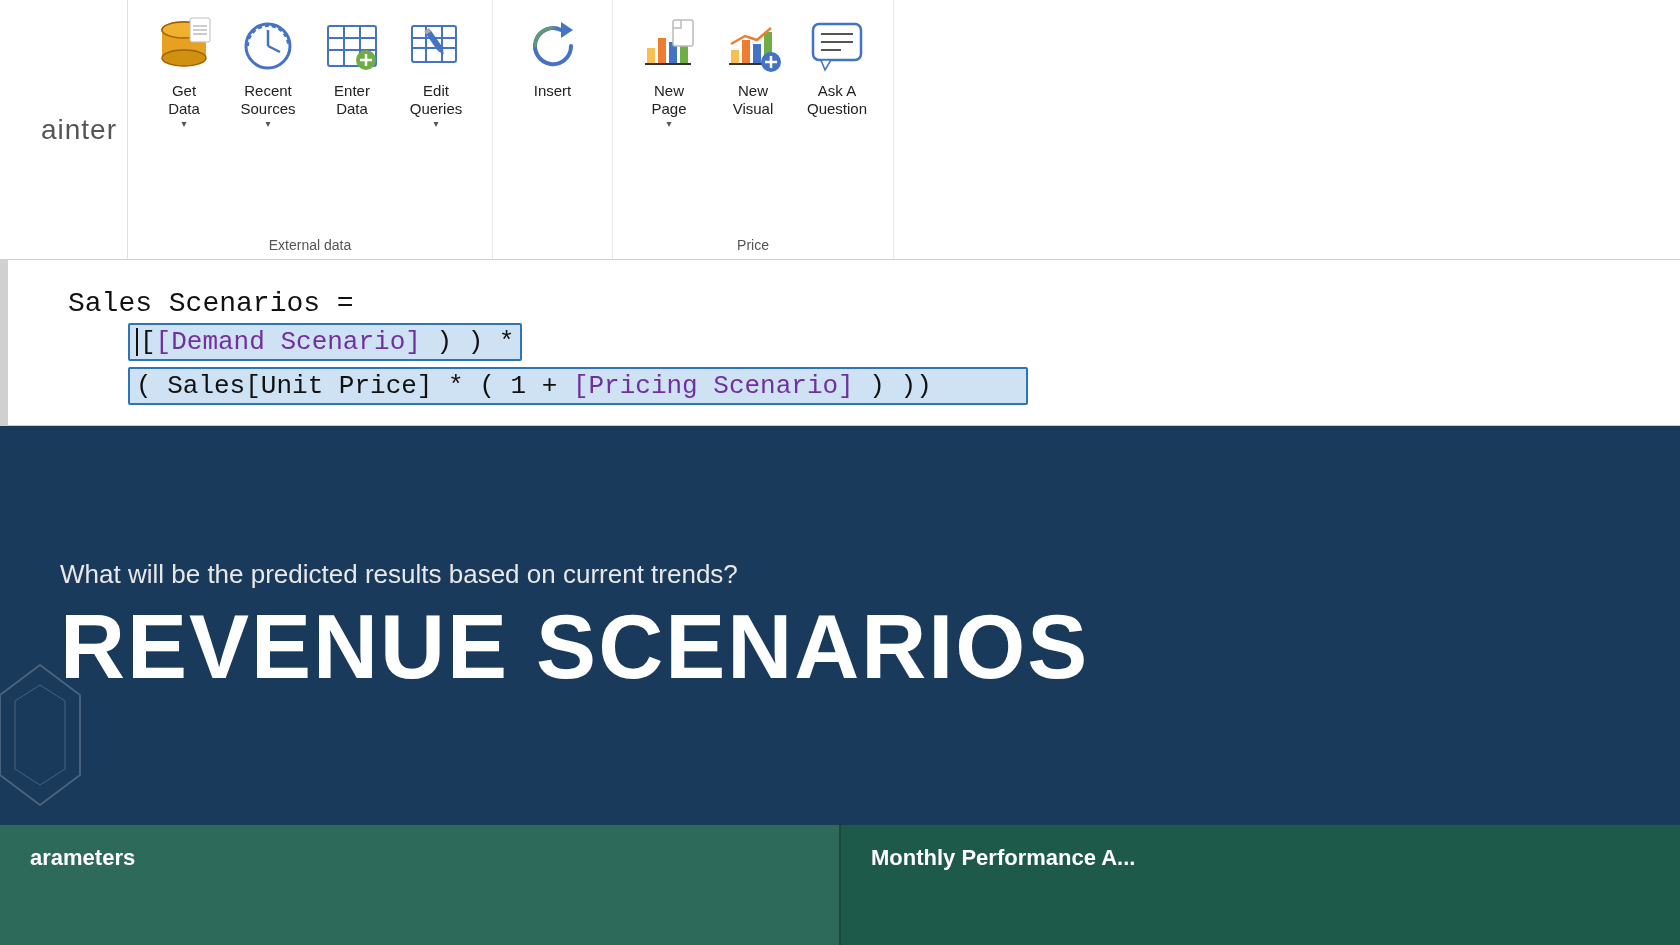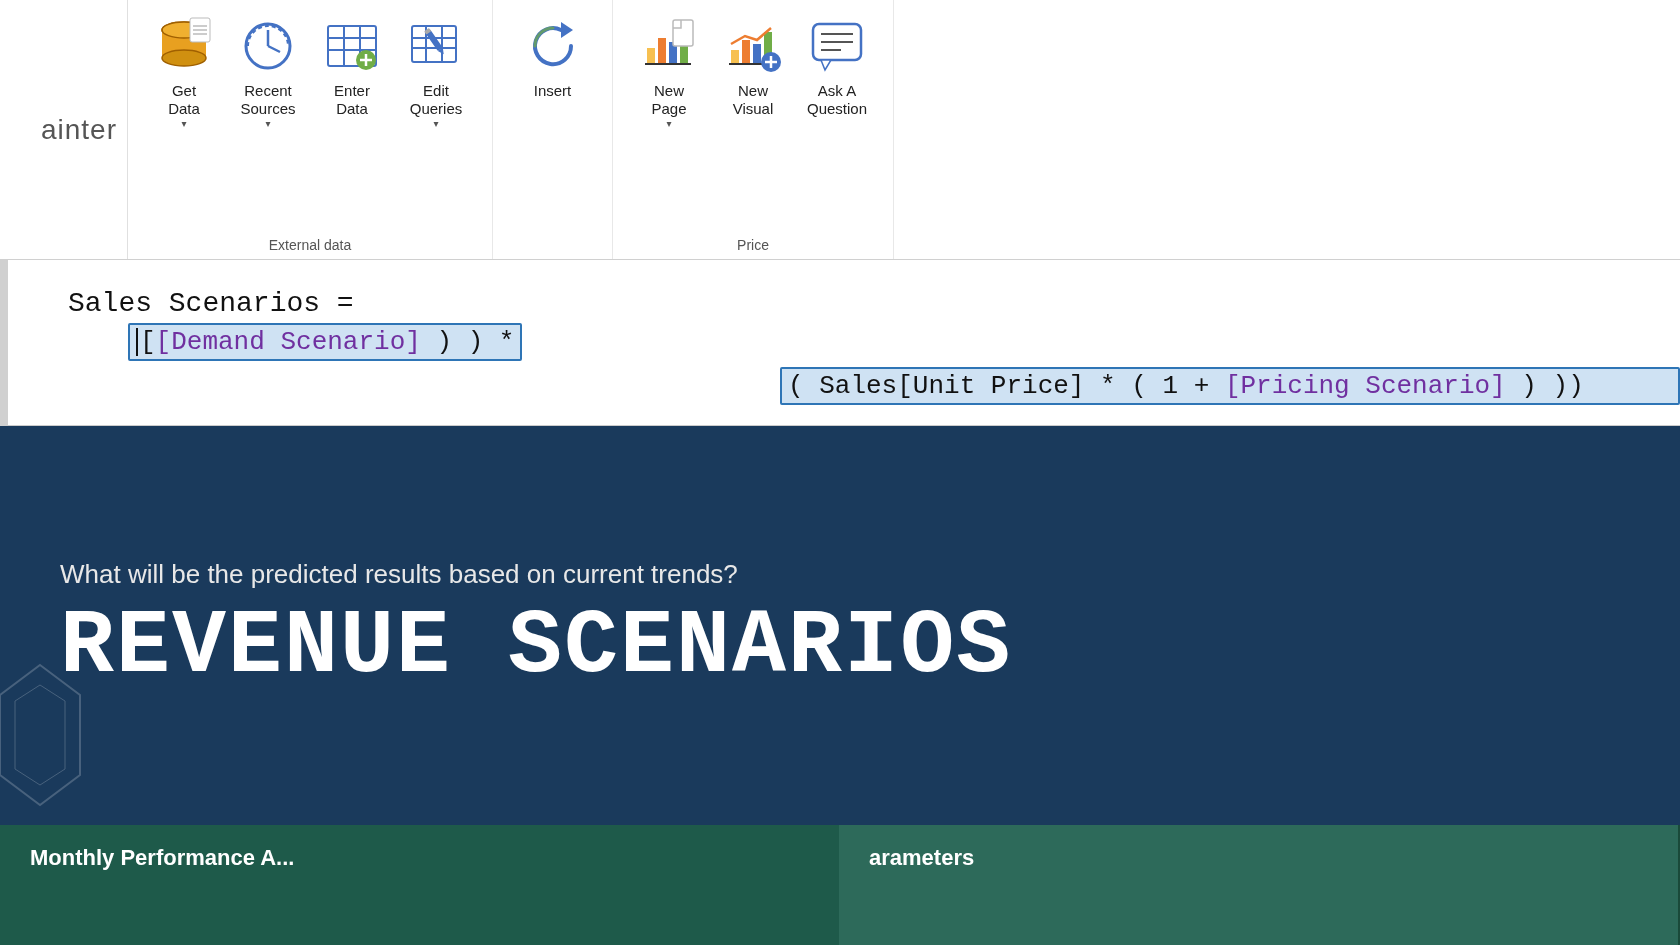--- a/index.html
+++ b/index.html
@@ -161,21 +161,20 @@
       font-weight: 400;
     }
 
     .banner-title {
       font-size: 90px;
       font-weight: 900;
       color: #fff;
       letter-spacing: 2px;
       text-transform: uppercase;
       line-height: 1;
-      font-family: Liberation Mono, monospace;
     }
 
     .banner-icon-left {
       position: absolute;
       left: 0;
       bottom: 0;
       width: 100px;
       height: 160px;
       opacity: 0.5;
     }
@@ -414,21 +413,21 @@
 
         <div class="code-line" style="margin-left:60px; margin-bottom:4px;">
           <span class="code-selected-line" style="font-family:'Consolas','Courier New',monospace; font-size:26px;">
             <span class="code-cursor"></span>
             <span style="color:#111;">[</span>
             <span style="color:#7030A0;">[Demand Scenario]</span>
             <span style="color:#111;"> ) ) *</span>
           </span>
         </div>
 
-        <div class="code-line" style="margin-left:60px;justify-content:flex-end;">
+        <div class="code-line" style="margin-left:60px;">
           <span class="code-selected-line-2" style="font-family:'Consolas','Courier New',monospace; font-size:26px; min-width:900px;">
             <span style="color:#111;">( Sales[Unit Price] * ( 1 + </span>
             <span style="color:#7030A0;">[Pricing Scenario]</span>
             <span style="color:#111;"> ) ))</span>
           </span>
         </div>
 
       </div>
     </div>
 
@@ -442,22 +441,22 @@
       </div>
 
       <div style="">
         <div class="banner-subtitle">What will be the predicted results based on current trends?</div>
         <div class="banner-title">REVENUE SCENARIOS</div>
       </div>
 
     </div>
 
     <div class="bottom-cards" style="height:120px; background:#1a3a5c;">
+      <div class="card-item" style="background:#2d6a5a; border-right:2px solid #1a4a3a;">
+        <span class="card-label">arameters</span>
+      </div>
       <div class="card-item" style="background:#1e5a4a; border-right: none;">
         <span class="card-label">Monthly Performance A...</span>
       </div>
-      <div class="card-item" style="background:#2d6a5a; border-right:2px solid #1a4a3a;">
-        <span class="card-label">arameters</span>
-      </div>
     </div>
 
   </div>
 </div>
 
 </body></html>

